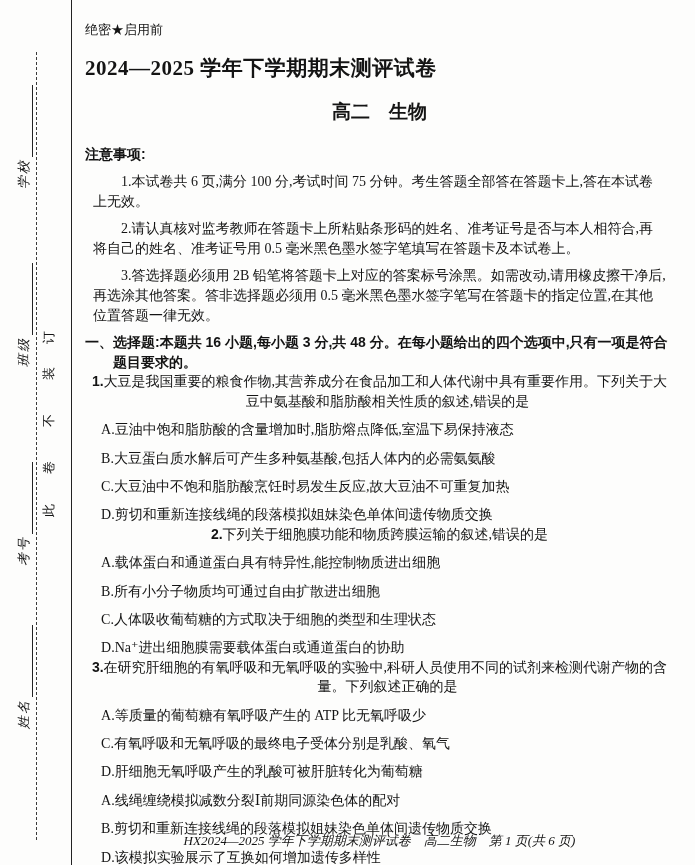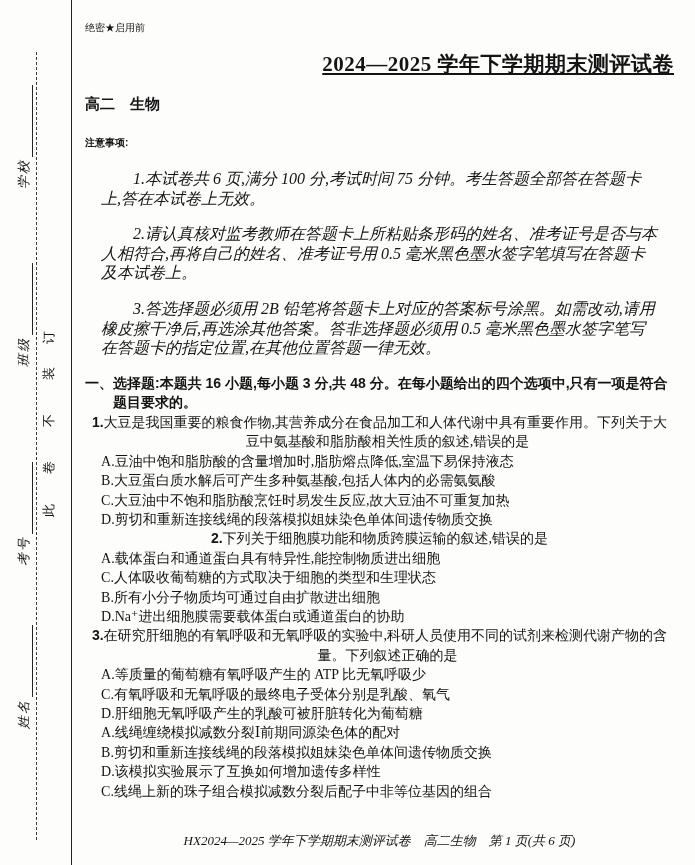--- a/index.html
+++ b/index.html
@@ -19,33 +19,33 @@
   }
   .mlabel { letter-spacing:2px; }
   .mline  { display:inline-block; width:72px; height:12px; border-bottom:1.2px solid #232323; margin-left:2px; }
   .bchar {
     position:absolute; left:41px; width:15px; height:15px;
     transform:rotate(-90deg); transform-origin:center;
     font-size:13px; line-height:15px; text-align:center;
   }
   
   .content { position:absolute; left:85px; top:0; width:589px; }
-  .classification { margin-top:21px; font-size:10px; }
-  .title    { text-align:right; font-size:21px; font-weight:bold; margin:15px 0 0 0; letter-spacing:0.5px;text-decoration:underline; }
-  .subtitle { text-align:left; font-size:15px; font-weight:bold; margin:17px 0 0 0;
+  .classification { margin-top:21px; font-size:13px; }
+  .title    { text-align:left; font-size:21px; font-weight:bold; margin:15px 0 0 0; letter-spacing:0.5px; }
+  .subtitle { text-align:center; font-size:19px; font-weight:bold; margin:17px 0 0 0;
               font-family:"Liberation Sans","DejaVu Sans",sans-serif; }
-  .notice-heading { font-weight:bold; margin-top:19px; font-size:10px; line-height:20px;
+  .notice-heading { font-weight:bold; margin-top:19px; font-size:14px; line-height:20px;
               font-family:"Liberation Sans","DejaVu Sans",sans-serif; }
-  .notice-item { margin:16px; text-indent:2em; font-style:italic; font-size:16px; line-height:19.6px; }
+  .notice-item { margin:8px; text-indent:2em; font-size:14px; line-height:19.6px; }
   .section-heading { margin:0; padding-left:2em; text-indent:-2em; font-weight:bold;
               font-size:14px; line-height:19.6px;
               font-family:"Liberation Sans","DejaVu Sans",sans-serif; }
   .q-stem { margin:0; padding-left:1.15em; text-indent:-1.15em; font-size:14px; line-height:19.4px;text-align:center; }
   .qnum   { font-weight:bold; font-family:"Liberation Sans","DejaVu Sans",sans-serif; }
-  .opt    { margin:0 0 0 1.15em; font-size:14px; line-height:19.4px; }
+  .opt    { margin:9px 0 0 1.15em; font-size:14px; line-height:19.4px; }
   .footer { position:absolute; top:832px; left:0; width:100%; text-align:center;
             font-style:italic; font-size:13px; }
 </style>
 </head>
 <body>
 
 <div class="page">
 
   <div class="rule-dashed"></div>
   <div class="rule-solid"></div>
@@ -90,22 +90,22 @@
       <p class="q-stem"><span class="qnum">1.</span><span>大豆是我国重要的粮食作物,其营养成分在食品加工和人体代谢中具有重要作用。下列关于大豆中氨基酸和脂肪酸相关性质的叙述,错误的是</span></p>
       <p class="opt">A.豆油中饱和脂肪酸的含量增加时,脂肪熔点降低,室温下易保持液态</p>
       <p class="opt">B.大豆蛋白质水解后可产生多种氨基酸,包括人体内的必需氨氨酸</p>
       <p class="opt">C.大豆油中不饱和脂肪酸烹饪时易发生反应,故大豆油不可重复加热</p>
       <p class="opt">D.剪切和重新连接线绳的段落模拟姐妹染色单体间遗传物质交换</p>
     </div>
 
     <div class="question">
       <p class="q-stem"><span class="qnum">2.</span><span>下列关于细胞膜功能和物质跨膜运输的叙述,错误的是</span></p>
       <p class="opt">A.载体蛋白和通道蛋白具有特异性,能控制物质进出细胞</p>
+      <p class="opt">B.所有小分子物质均可通过自由扩散进出细胞</p>
       <p class="opt">C.人体吸收葡萄糖的方式取决于细胞的类型和生理状态</p>
-      <p class="opt">B.所有小分子物质均可通过自由扩散进出细胞</p>
       <p class="opt">D.Na⁺进出细胞膜需要载体蛋白或通道蛋白的协助</p>
     </div>
 
     <div class="question">
       <p class="q-stem"><span class="qnum">3.</span><span>在研究肝细胞的有氧呼吸和无氧呼吸的实验中,科研人员使用不同的试剂来检测代谢产物的含量。下列叙述正确的是</span></p>
       <p class="opt">A.等质量的葡萄糖有氧呼吸产生的 ATP 比无氧呼吸少</p>
       <p class="opt">C.有氧呼吸和无氧呼吸的最终电子受体分别是乳酸、氧气</p>
       <p class="opt">D.肝细胞无氧呼吸产生的乳酸可被肝脏转化为葡萄糖</p>
     </div>
 

